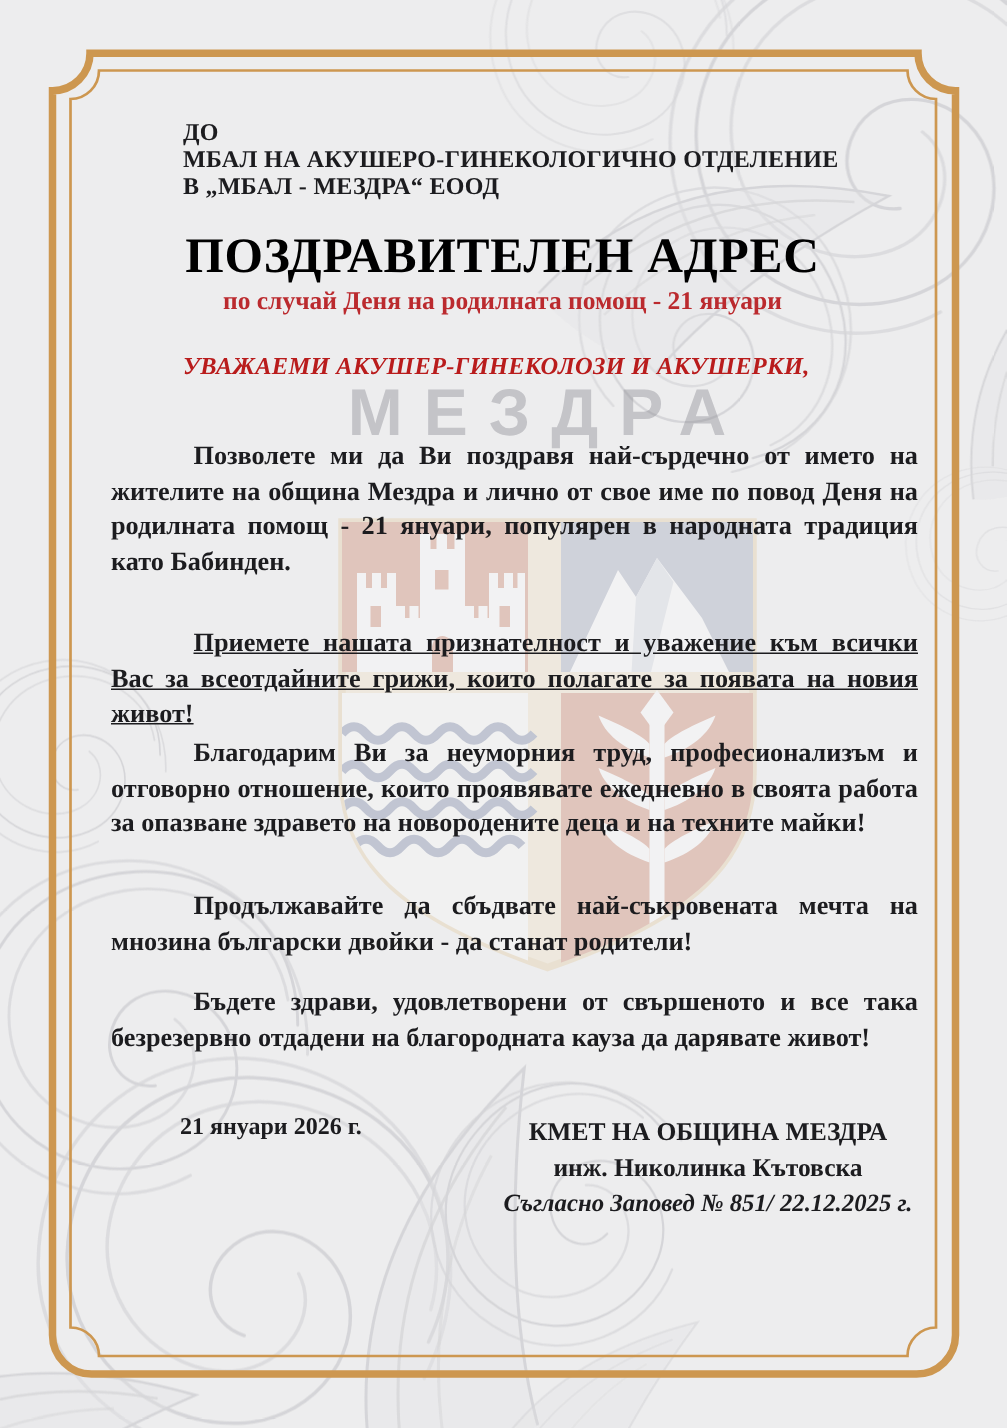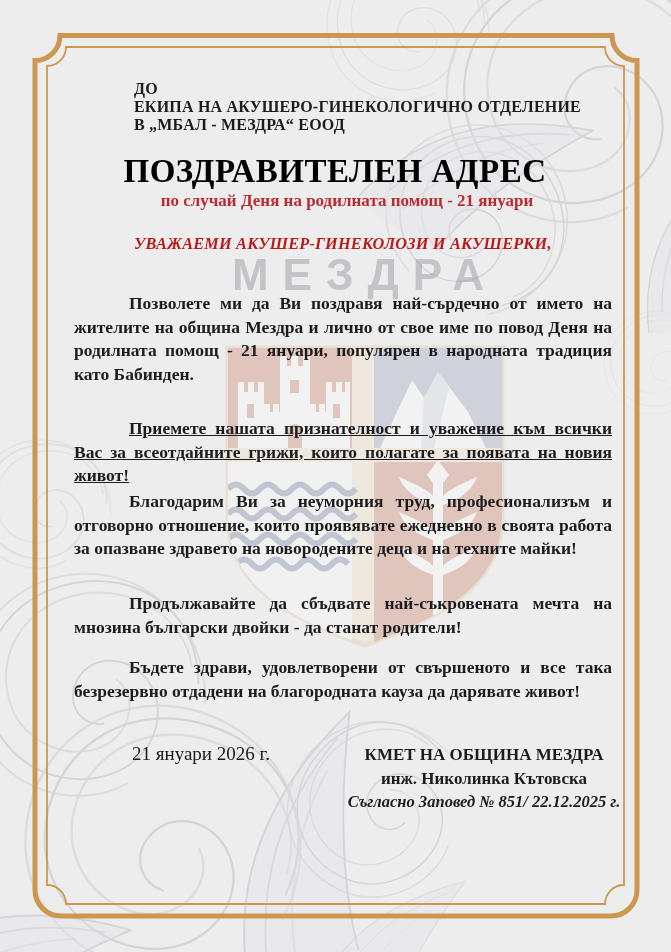--- a/index.html
+++ b/index.html
@@ -2,32 +2,32 @@
 <html lang="bg"><head>
 <meta charset="utf-8">
 <style>
   html,body{margin:0;padding:0;background:#bbb;}
   .page{
     position:relative;width:671px;height:952px;margin:0 auto;
     background:#ededee;overflow:hidden;
     font-family:"Liberation Serif","DejaVu Serif",serif;
   }
   .decor{position:absolute;inset:0;}
-  .txt{position:absolute;color:#1c1c1f;margin-left:12px;}
+  .txt{position:absolute;color:#1c1c1f;}
   .recipient{left:122px;top:80px;font-size:16px;line-height:18.2px;font-weight:bold;letter-spacing:.2px;}
   .doc-title{left:62px;top:153px;width:546px;text-align:center;font-size:33px;line-height:36px;
     font-weight:bold;color:#000000;letter-spacing:.5px;white-space:nowrap;}
   .doc-subtitle{left:62px;top:190px;width:546px;text-align:center;font-size:17px;line-height:22px;
     font-weight:bold;color:#bb2a2e;}
   .salutation{left:122px;top:234px;font-size:16.3px;font-weight:bold;font-style:italic;color:#b91c1c;letter-spacing:.2px;}
   .par{left:62px;width:538px;font-size:17.5px;line-height:23.5px;font-weight:bold;
     text-align:justify;text-indent:55px;margin:12px;}
   .p1{top:280px;}.p2{top:405px;text-decoration:underline;}.p3{top:478px;}.p4{top:580px;}.p5{top:644px;}
   .congrats{left:120px;top:704px;font-size:17px;font-weight:bold;color:#bb2a2e;letter-spacing:.3px;}
-  .doc-date{left:120px;top:743px;font-size:19px;font-weight:normal;}
+  .doc-date{left:120px;top:743px;font-size:16px;font-weight:bold;}
   .sig{left:330px;top:743px;width:284px;text-align:center;font-size:17px;line-height:23.5px;font-weight:bold;}
   .sig .note{font-style:italic;font-size:16.5px;}
 </style>
 </head>
 <body>
 
 <div class="page">
 
   <svg class="decor" width="671" height="952" viewBox="0 0 671 952" aria-hidden="true">
     <defs>
@@ -129,21 +129,21 @@
     </g>
 
     <g fill="none" stroke="#cd9750">
       <path stroke-width="5" d="M60,35.5 H612 A25,25 0 0 0 637,60.5 V890 A26,26 0 0 1 611,916 H61 A26,26 0 0 1 35,890 V60.5 A25,25 0 0 0 60,35.5 Z"></path>
       <path stroke-width="1.8" d="M66,47 H605 A19,19 0 0 0 624,66 V885 A19,19 0 0 0 605,904 H66 A19,19 0 0 0 47,885 V66 A19,19 0 0 0 66,47 Z"></path>
     </g>
   </svg>
 
   <div class="txt recipient">
     <div>ДО</div>
-    <div>ЕКИПА НА АКУШЕРО-ГИНЕКОЛОГИЧНО ОТДЕЛЕНИЕ</div>
+    <div>МБАЛ НА АКУШЕРО-ГИНЕКОЛОГИЧНО ОТДЕЛЕНИЕ</div>
     <div>В „МБАЛ - МЕЗДРА“ ЕООД</div>
   </div>
 
   <h1 class="txt doc-title" style="margin:0;">ПОЗДРАВИТЕЛЕН АДРЕС</h1>
   <div class="txt doc-subtitle">по случай Деня на родилната помощ - 21 януари</div>
 
   <div class="txt salutation">УВАЖАЕМИ АКУШЕР-ГИНЕКОЛОЗИ И АКУШЕРКИ,</div>
 
   <p class="txt par p1">Позволете ми да Ви поздравя най-сърдечно от името на жителите на община Мездра и лично от свое име по повод Деня на родилната помощ - 21 януари, популярен в народната традиция като Бабинден.</p>
   <p class="txt par p2">Приемете нашата признателност и уважение към всички Вас за всеотдайните грижи, които полагате за появата на новия живот!</p>

